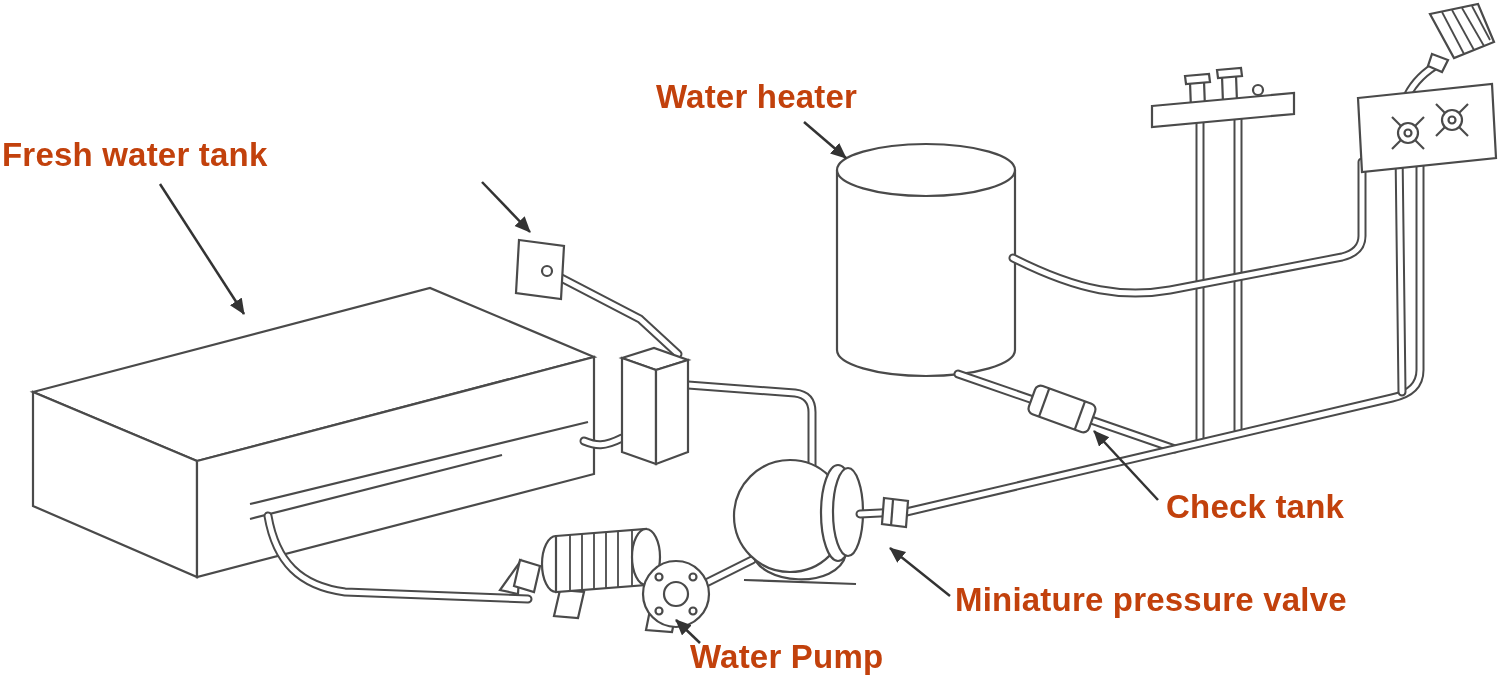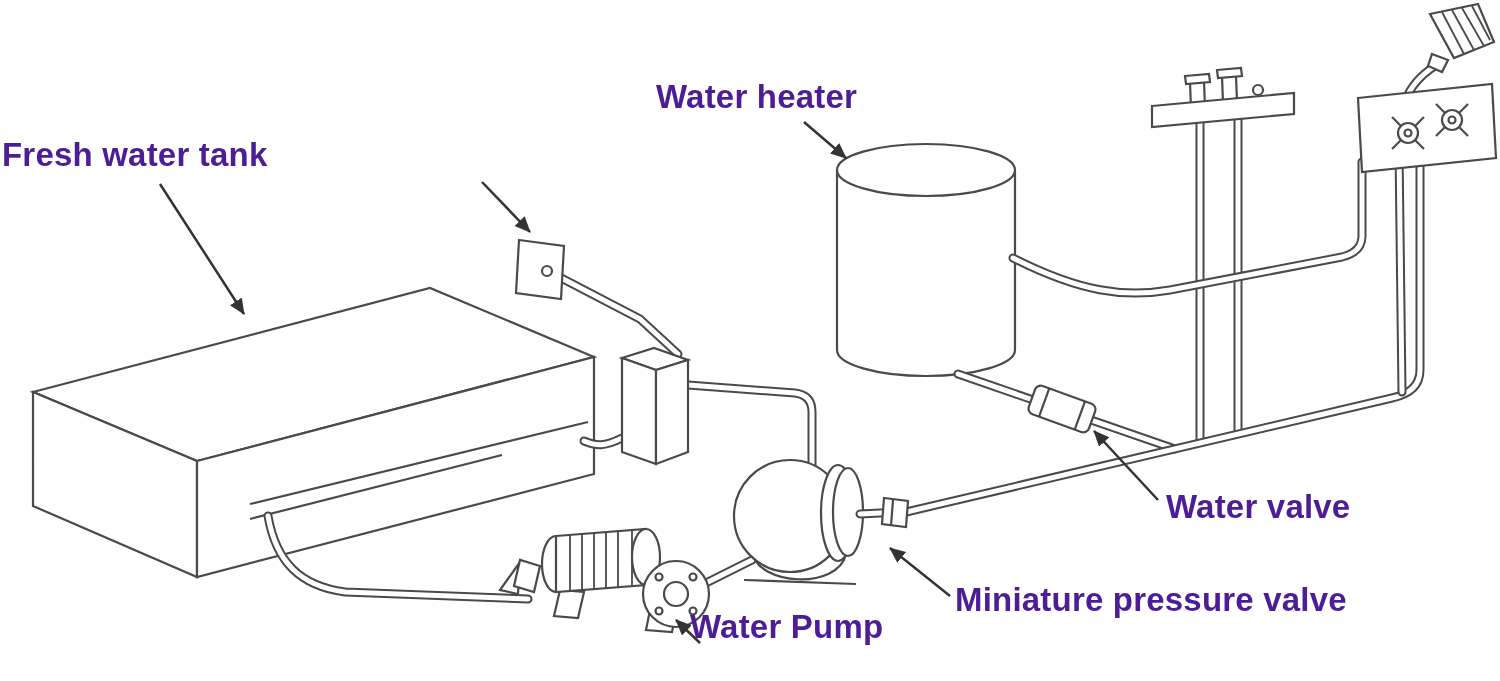--- a/index.html
+++ b/index.html
@@ -1,19 +1,19 @@
 <!DOCTYPE html>
 <html><head>
 <meta charset="utf-8">
 <style>
   html,body{margin:0;padding:0;background:#fff;}
   .stage{position:relative;width:1500px;height:681px;background:#ffffff;overflow:hidden;
          font-family:"Liberation Sans",sans-serif;}
   .stage svg{position:absolute;left:0;top:0;}
-  .lbl{position:absolute;font-size:33px;font-weight:600;color:#4c1d95;white-space:nowrap;
+  .lbl{position:absolute;font-size:33px;font-weight:600;color:#c2410c;white-space:nowrap;
        letter-spacing:.2px;}
   
   .po{stroke:#4a4a4a;stroke-width:9;fill:none;stroke-linejoin:round;stroke-linecap:round;}
   .pi{stroke:#ffffff;stroke-width:5;fill:none;stroke-linejoin:round;stroke-linecap:round;}
   .ln{stroke:#4a4a4a;stroke-width:2.2;fill:none;}
   .lt{stroke:#4a4a4a;stroke-width:1.8;fill:none;}
   .fw{fill:#ffffff;stroke:#4a4a4a;stroke-width:2.2;}
   .ar{stroke:#333333;stroke-width:2.5;fill:none;}
 </style>
 </head>
@@ -159,17 +159,17 @@
     <path class="ar" d="M482,182 L530,232" marker-end="url(#ah)"></path>
     <path class="ar" d="M804,122 L846,158" marker-end="url(#ah)"></path>
     <path class="ar" d="M1158,500 L1094,431" marker-end="url(#ah)"></path>
     <path class="ar" d="M950,596 L890,548" marker-end="url(#ah)"></path>
     <path class="ar" d="M700,643 L676,620" marker-end="url(#ah)"></path>
   </g>
 </svg>
 
 <div class="lbl" style="left:2px;top:136px">Fresh water tank</div>
 <div class="lbl" style="left:656px;top:78px">Water heater</div>
-<div class="lbl" style="left:1166px;top:488px">Water valve</div>
+<div class="lbl" style="left:1166px;top:488px">Check tank</div>
 <div class="lbl" style="left:955px;top:581px">Miniature pressure valve</div>
-<div class="lbl" style="left:690px;top:608px">Water Pump</div>
+<div class="lbl" style="left:690px;top:638px">Water Pump</div>
 
 </div>
 
 </body></html>

